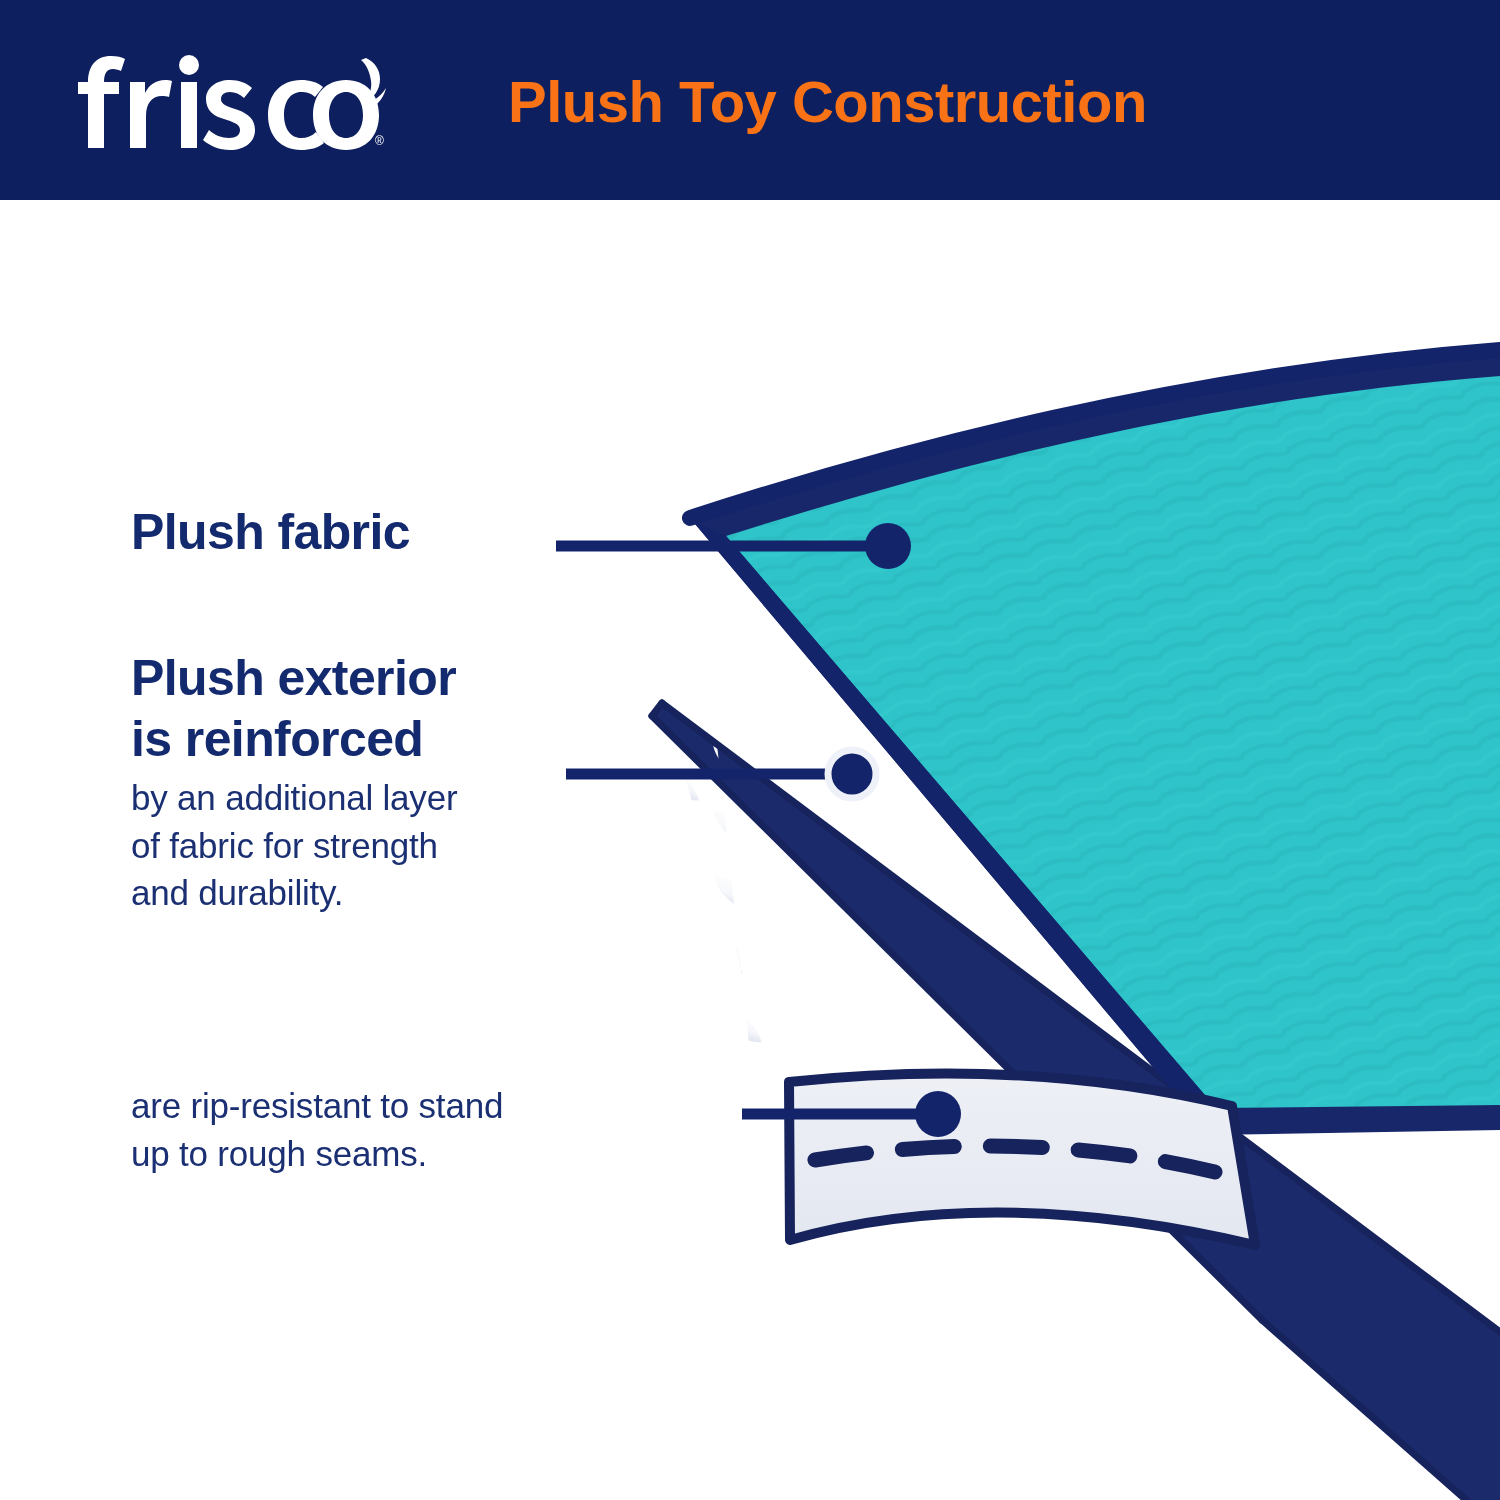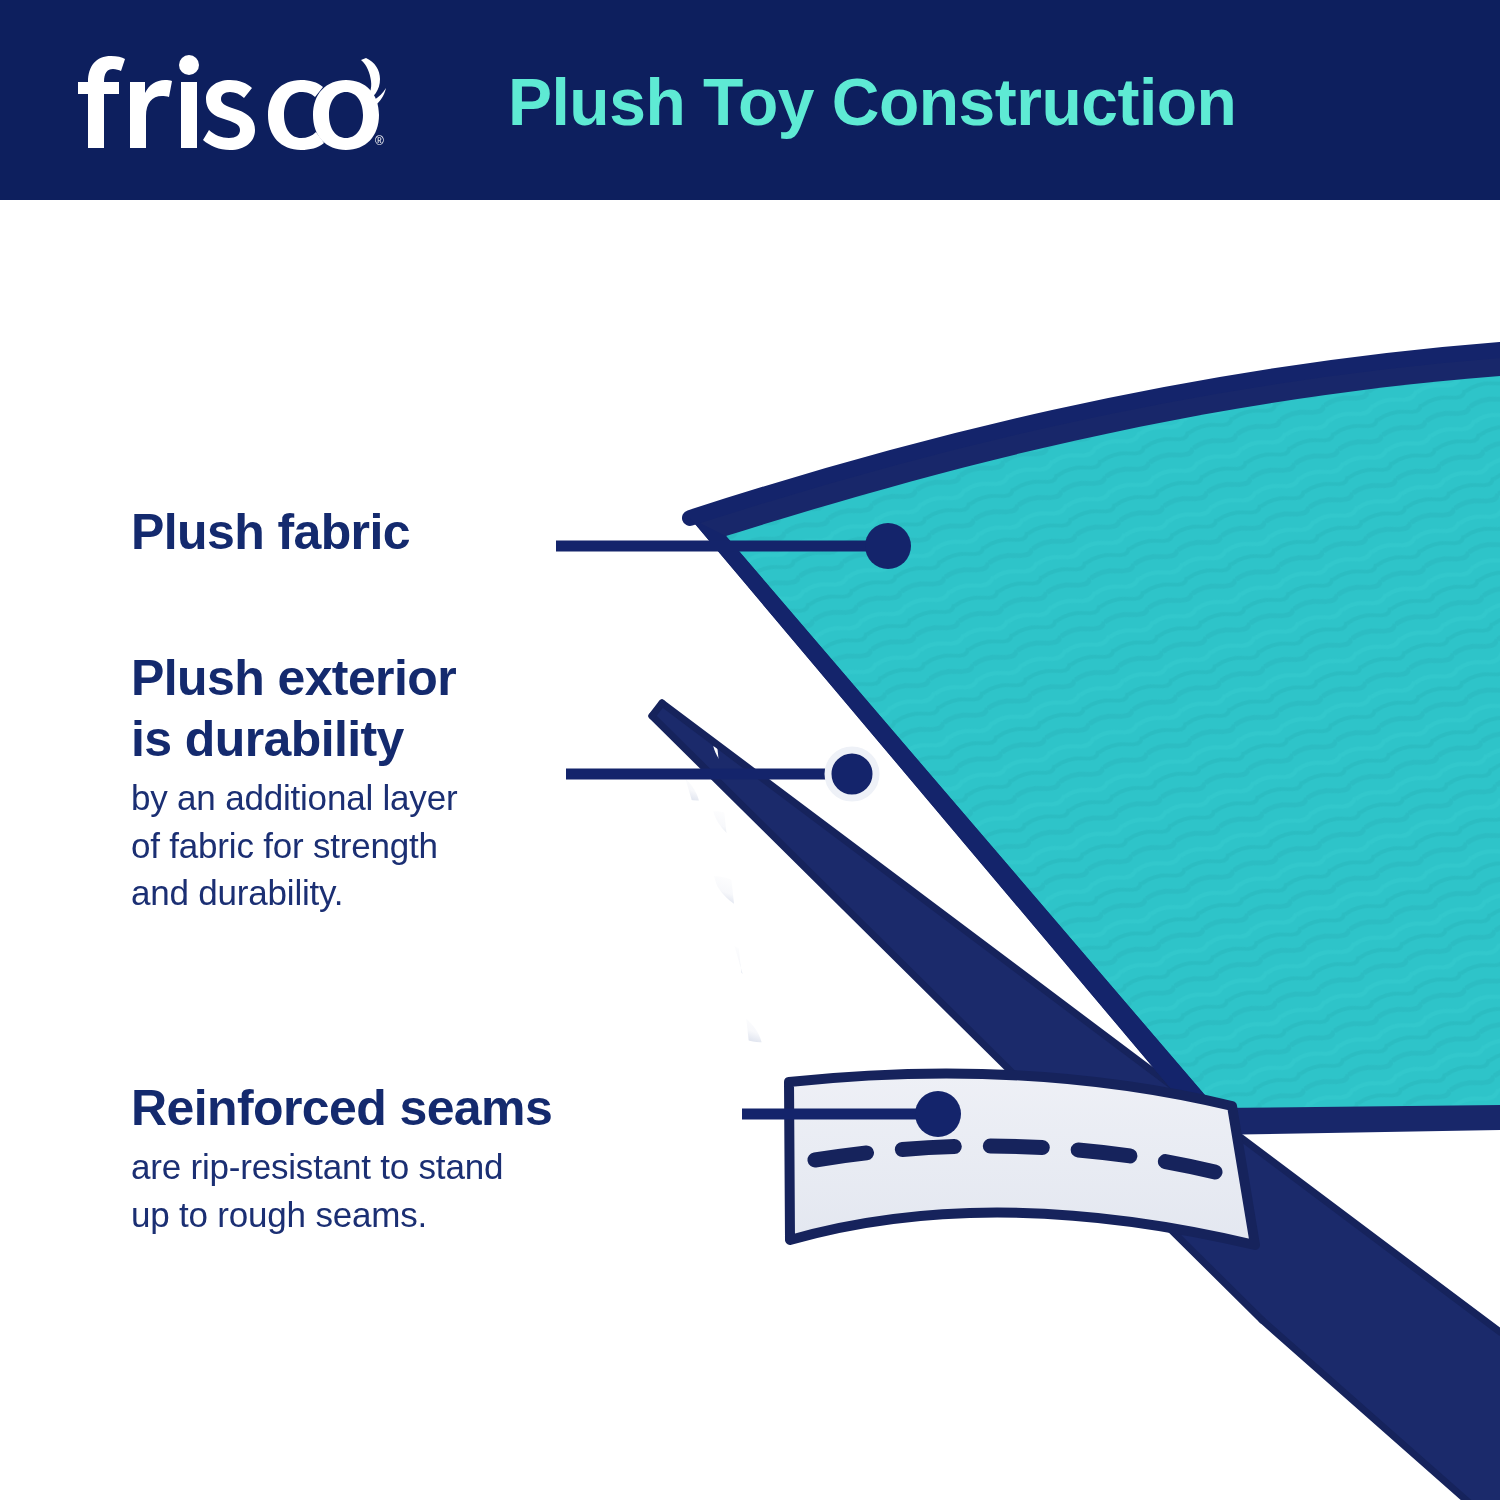--- a/index.html
+++ b/index.html
@@ -42,22 +42,22 @@
     height: 100px;
   }
 
   .header-title {
     position: absolute;
     left: 508px;
     top: 50px;
     width: 900px;
     height: 104px;
     line-height: 104px;
-    color: #5eead4;
-    font-size: 66px;
+    color: #f97316;
+    font-size: 58px;
     font-weight: bold;
     letter-spacing: -0.5px;
     white-space: nowrap;
   }
 
   
   .illustration {
     position: absolute;
     left: 0;
     top: 200px;
@@ -326,26 +326,25 @@
   </svg>
 
   <div class="callouts">
 
     <div class="callout" id="callout-plush-fabric">
       <div class="callout-heading">Plush fabric</div>
     </div>
 
     <div class="callout" id="callout-plush-exterior">
       <div class="callout-heading">Plush exterior
-is durability</div>
+is reinforced</div>
       <div class="callout-body">by an additional layer
 of fabric for strength
 and durability.</div>
     </div>
 
     <div class="callout" id="callout-reinforced-seams">
-      <div class="callout-heading">Reinforced seams</div>
       <div class="callout-body">are rip-resistant to stand
 up to rough seams.</div>
     </div>
   </div>
 
 </div>
 
 </body></html>

